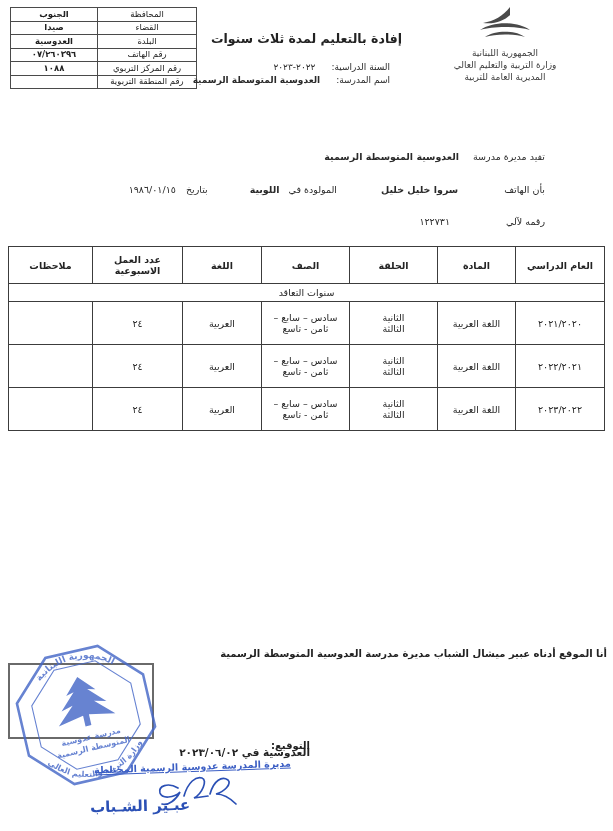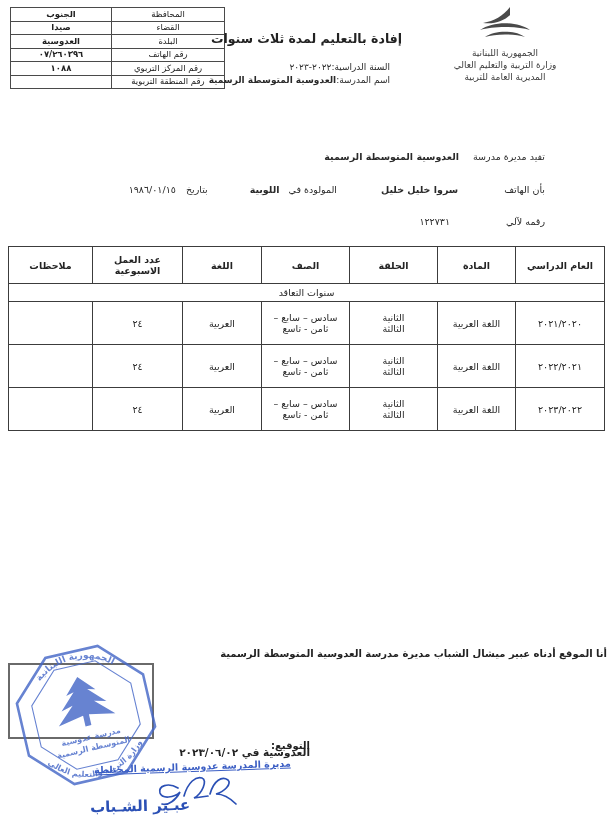--- a/index.html
+++ b/index.html
@@ -5,34 +5,34 @@
   html,body{margin:0;padding:0;background:#e8e8e8;}
   .page{
     position:relative;width:613px;height:831px;background:#ffffff;
     font-family:"DejaVu Sans",sans-serif;color:#1f1f1f;overflow:hidden;
     margin:0 auto;direction:rtl;
   }
   
   .info-table{position:absolute;top:7px;left:10px;border-collapse:collapse;direction:rtl;}
   .info-table td{
     border:1px solid #4a4a4a;font-size:8.5px;height:12.5px;line-height:11px;
-    padding:0 10px;text-align:center;vertical-align:middle;color:#222;
+    padding:0 3px;text-align:center;vertical-align:middle;color:#222;
   }
   .info-table td.lbl{width:92px;}
   .info-table td.val{width:80px;font-weight:bold;}
   
   .ministry{position:absolute;top:5px;right:14px;width:188px;text-align:center;}
   .ministry .logo{display:block;margin:0 auto 2px auto;}
   .ministry .mline{font-size:9px;line-height:12px;color:#3d3d3d;}
   
   .doc-title{position:absolute;top:31px;left:0;right:0;text-align:center;
     font-size:12.5px;font-weight:bold;color:#222;}
   .meta-lines{position:absolute;top:61px;right:223px;font-size:9px;line-height:13px;
     text-align:right;color:#2a2a2a;}
-  .meta-lines .ml-val{margin-right:0;}
+  .meta-lines .ml-val{margin-right:16px;}
   .meta-lines .bold{font-weight:bold;}
   
   .stmt{position:absolute;font-size:9.5px;color:#2a2a2a;display:flex;align-items:baseline;}
   .stmt .bold{font-weight:bold;}
   .line1{top:151px;right:68px;}
   .line1 .gap{width:14px;}
   .line2{top:184px;right:68px;left:28px;}
   .line3{top:216px;right:68px;}
   .sp{display:inline-block;}
   

